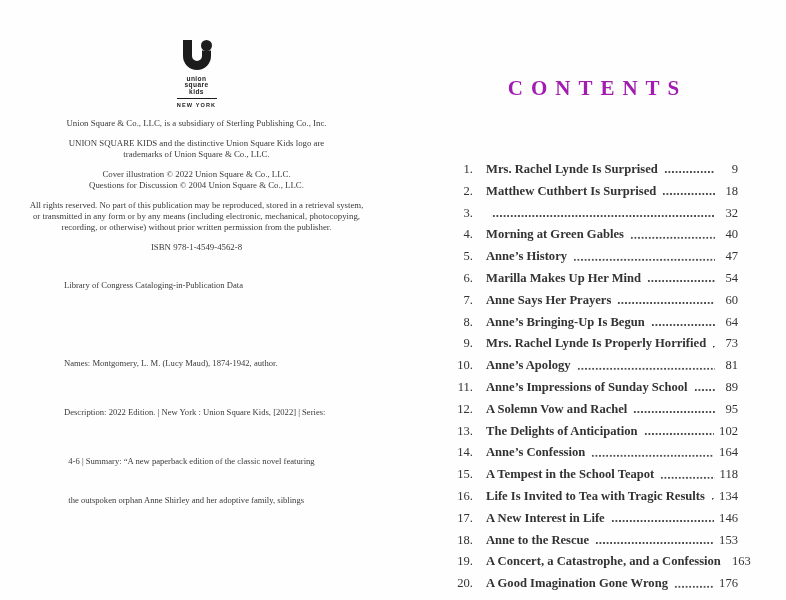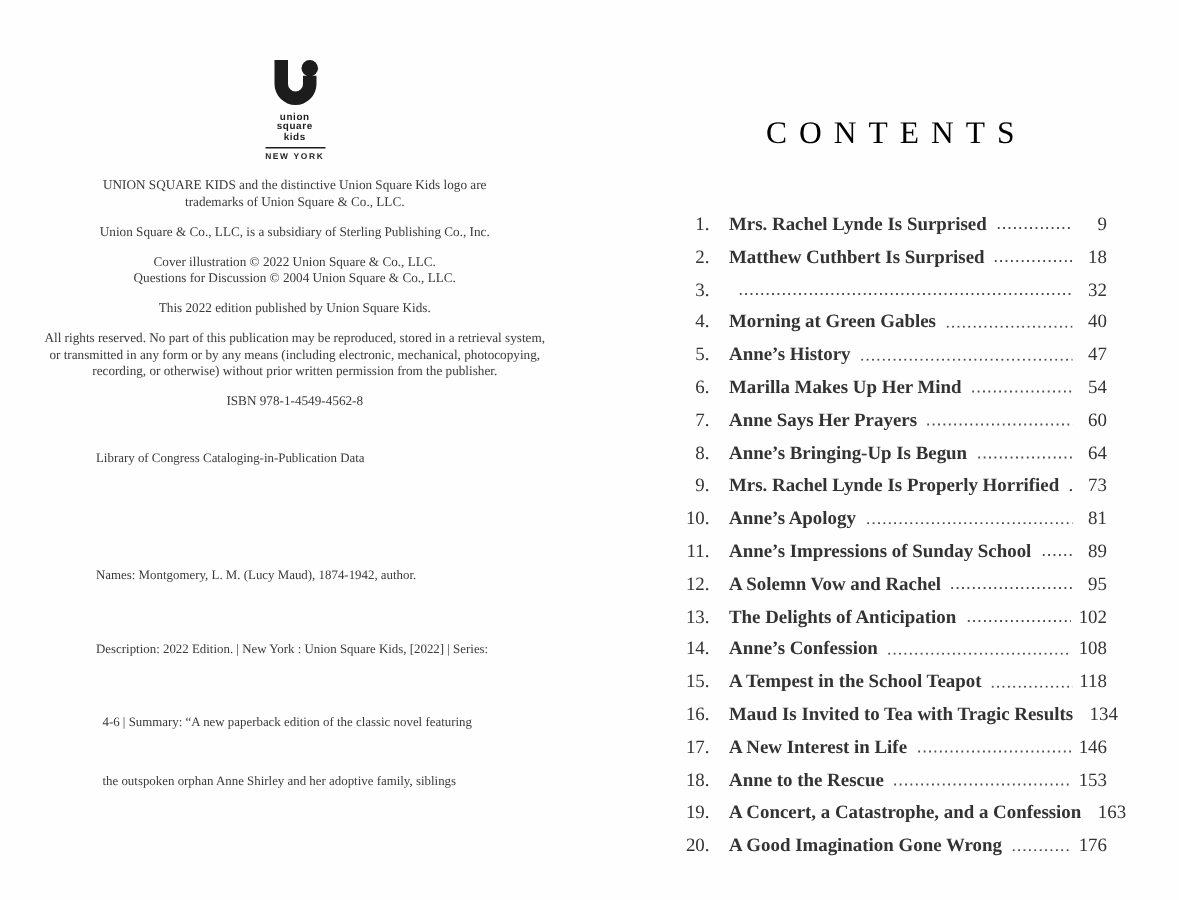--- a/index.html
+++ b/index.html
@@ -20,22 +20,22 @@
                font-size: 5.6px; letter-spacing: 1.1px; color: #1c1c1c; }
   .c-para { white-space: pre-line; font-size: 8.8px; line-height: 11px;
             margin-bottom: 9px; color: #3a3a3a; }
   .cip { text-align: left; white-space: pre; font-size: 8.6px; line-height: 9.8px;
          margin: 6px 0 10px 36px; color: #3a3a3a; }
   .cip-heading { margin-bottom: 9px; }
 
   
   .page-right { padding: 76px 48px 0 56px; }
   .contents-heading { text-align: center; font-size: 21px; letter-spacing: 8px;
-                      padding-left: 8px; color: #000000; font-weight: normal;
-                      margin-bottom: 42px; }
+                      padding-left: 8px; color: #a21caf; font-weight: bold;
+                      margin-bottom: 62px; }
   .toc { }
   .toc-row { display: flex; align-items: baseline; font-size: 12.6px;
              line-height: 13px; margin-bottom: 8.8px; color: #333; }
   .toc-num { width: 24px; text-align: right; flex: 0 0 auto; margin-right: 13px; }
   .toc-title { flex: 0 0 auto; white-space: nowrap; font-weight: bold; }
   .toc-leader { flex: 1 1 auto; height: 4px; align-self: flex-end;
                 margin: 0 5px 2px 6px;
                 background-image: radial-gradient(circle, #4c4c4c 0.7px, transparent 0.9px);
                 background-size: 3.6px 3.6px; background-repeat: repeat-x;
                 background-position: left bottom; }
@@ -57,29 +57,28 @@
       </div>
       <div class="logo-word" style="white-space: pre-line;">union
 square
 kids</div>
       <div class="logo-rule"></div>
       <div class="logo-city">NEW YORK</div>
     </div>
 
     <div>
 
+        <p class="c-para">Union Square &amp; Co., LLC, is a subsidiary of Sterling Publishing Co., Inc.</p>
+
         <p class="c-para">UNION SQUARE KIDS and the distinctive Union Square Kids logo are
 trademarks of Union Square &amp; Co., LLC.</p>
 
-        <p class="c-para">Union Square &amp; Co., LLC, is a subsidiary of Sterling Publishing Co., Inc.</p>
-
         <p class="c-para">Cover illustration © 2022 Union Square &amp; Co., LLC.
 Questions for Discussion © 2004 Union Square &amp; Co., LLC.</p>
 
-        <p class="c-para">This 2022 edition published by Union Square Kids.</p>
 
         <p class="c-para">All rights reserved. No part of this publication may be reproduced, stored in a retrieval system,
 or transmitted in any form or by any means (including electronic, mechanical, photocopying,
 recording, or otherwise) without prior written permission from the publisher.</p>
 
         <p class="c-para">ISBN 978-1-4549-4562-8</p>
       </div>
 
     <div class="cip">
       <div class="cip-heading">Library of Congress Cataloging-in-Publication Data</div>
@@ -211,33 +210,33 @@
           <span class="toc-num">13.</span>
           <span class="toc-title">The Delights of Anticipation</span>
           <span class="toc-leader"></span>
           <span class="toc-page">102</span>
         </div>
 
         <div class="toc-row">
           <span class="toc-num">14.</span>
           <span class="toc-title">Anne’s Confession</span>
           <span class="toc-leader"></span>
-          <span class="toc-page">108</span>
+          <span class="toc-page">164</span>
         </div>
 
         <div class="toc-row">
           <span class="toc-num">15.</span>
           <span class="toc-title">A Tempest in the School Teapot</span>
           <span class="toc-leader"></span>
           <span class="toc-page">118</span>
         </div>
 
         <div class="toc-row">
           <span class="toc-num">16.</span>
-          <span class="toc-title">Maud Is Invited to Tea with Tragic Results</span>
+          <span class="toc-title">Life Is Invited to Tea with Tragic Results</span>
           <span class="toc-leader"></span>
           <span class="toc-page">134</span>
         </div>
 
         <div class="toc-row">
           <span class="toc-num">17.</span>
           <span class="toc-title">A New Interest in Life</span>
           <span class="toc-leader"></span>
           <span class="toc-page">146</span>
         </div>

